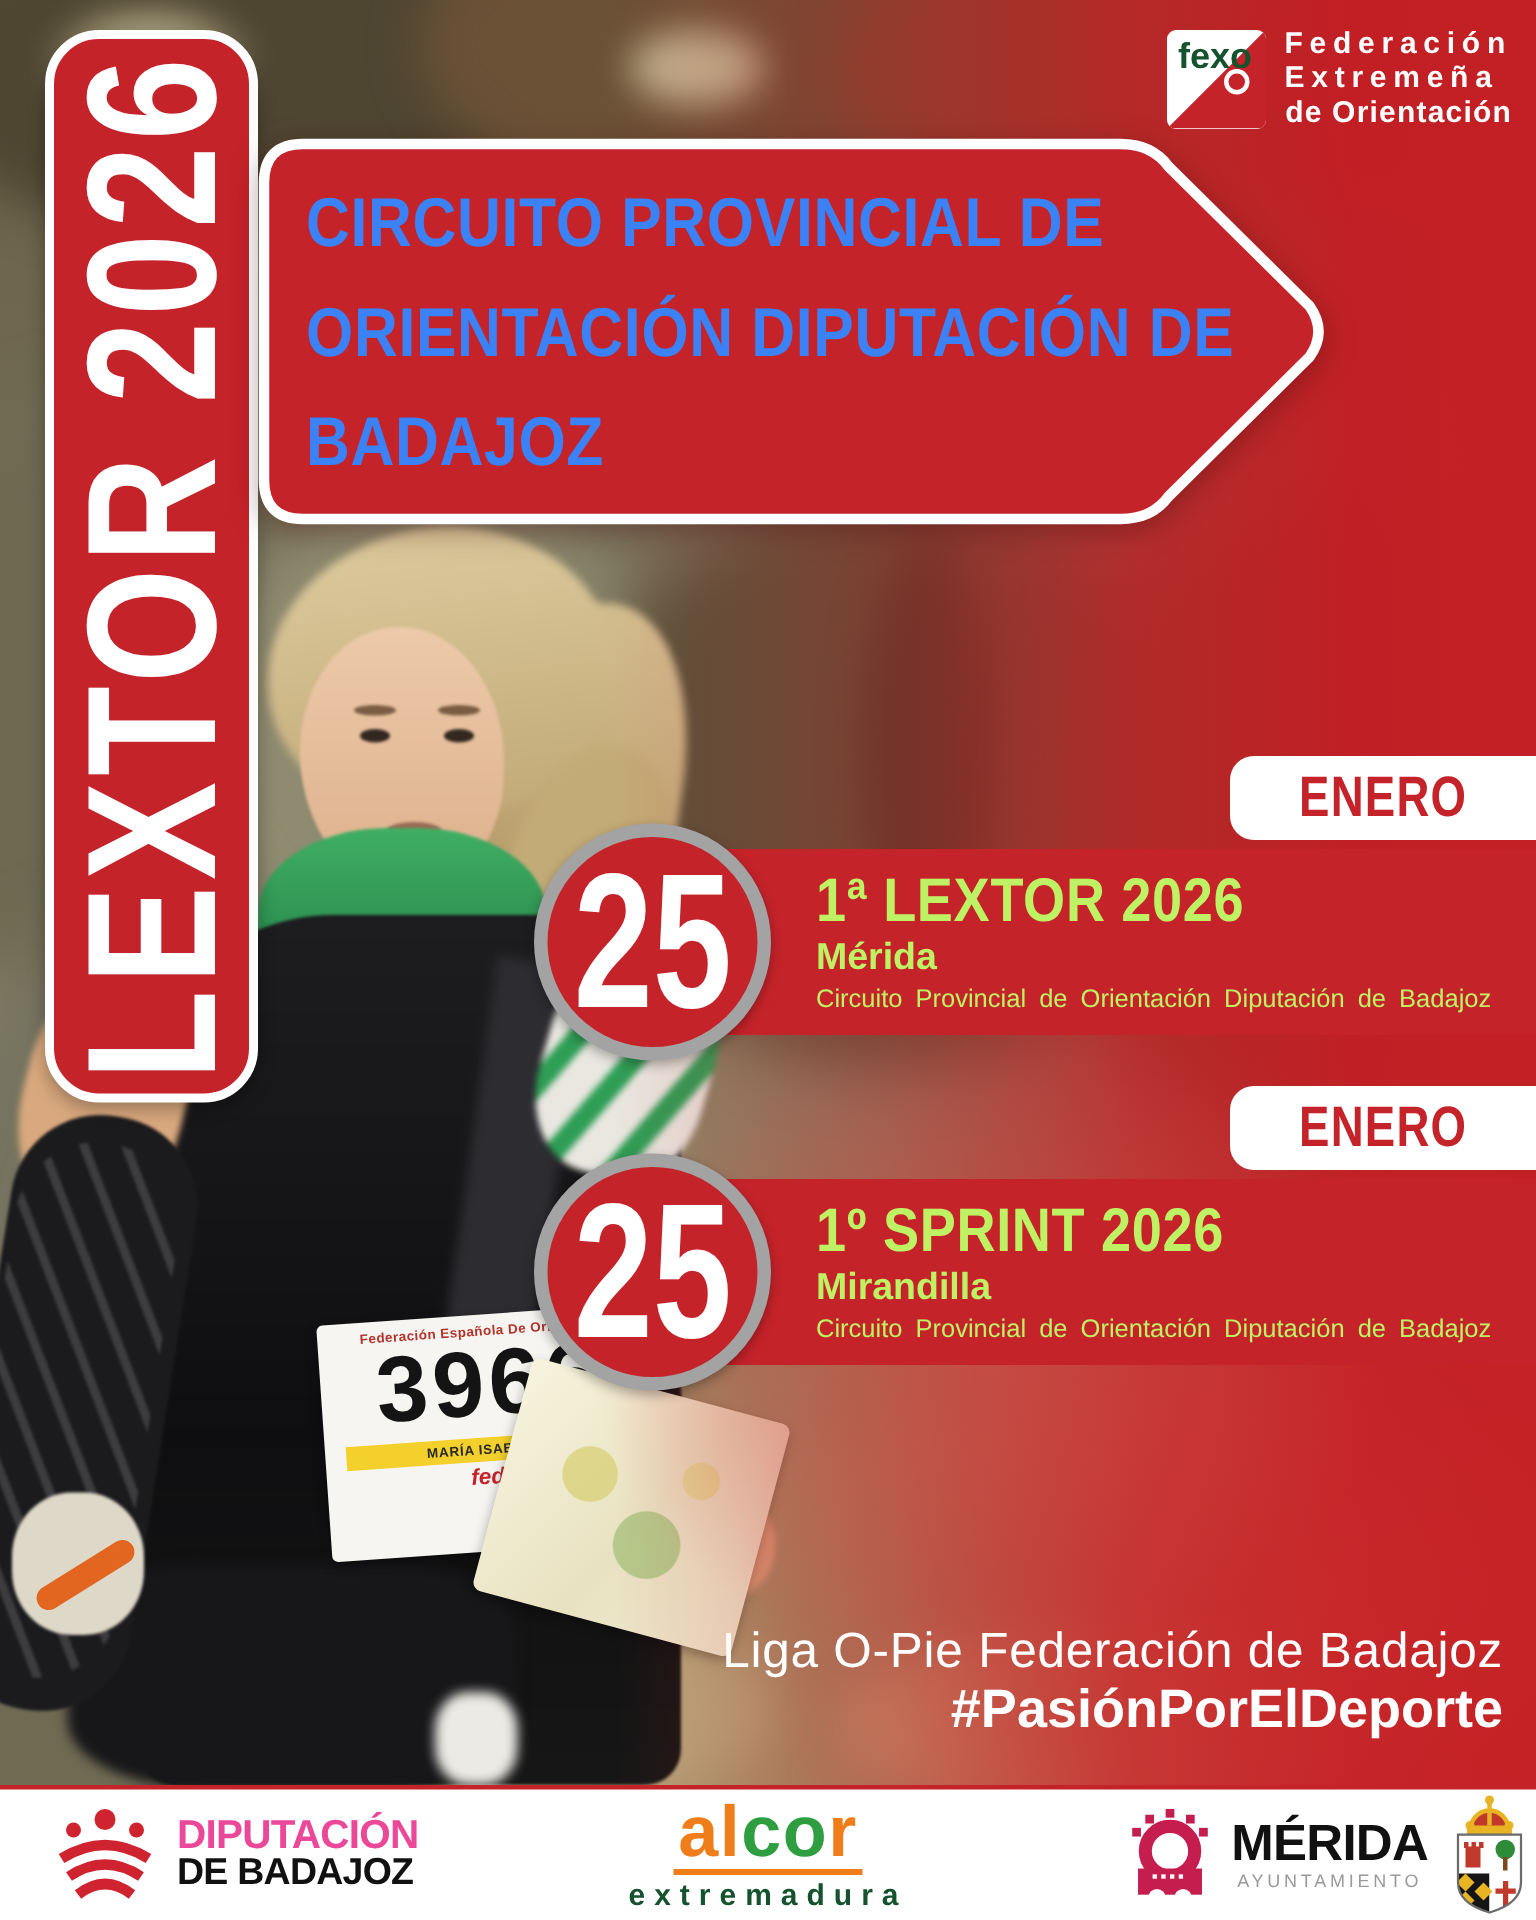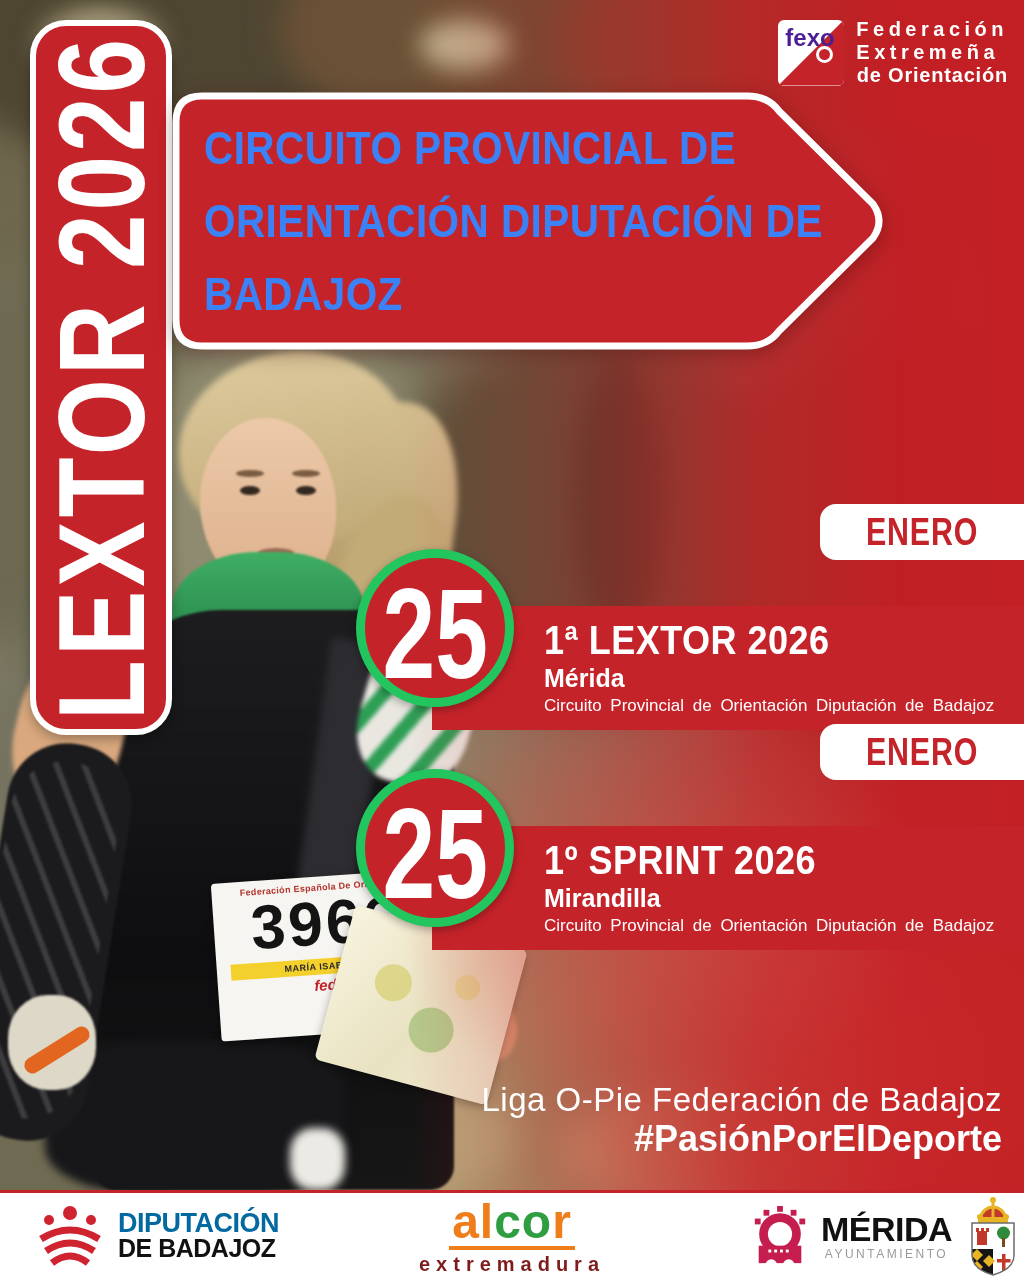--- a/index.html
+++ b/index.html
@@ -41,61 +41,61 @@
   .title-banner{position:absolute;left:172px;top:92px;z-index:6;
        filter:drop-shadow(0 5px 10px rgba(60,0,0,.35));}
   .title-text{position:absolute;left:204px;top:112px;z-index:7;color:#3b82f6;}
   .title-line{font-size:46px;font-weight:bold;line-height:73px;white-space:nowrap;
        transform:scaleX(.88);transform-origin:left center;letter-spacing:.5px;}
 
   .month-badge{position:absolute;right:0;width:204px;height:56px;background:#fff;z-index:6;
        border-radius:16px 0 0 16px;display:flex;align-items:center;justify-content:center;}
   .month-badge span{color:#c5232a;font-weight:bold;font-size:38px;display:inline-block;
        transform:scaleX(.8);letter-spacing:1px;}
-  .event-bar{position:absolute;left:432px;right:0;height:124px;background:#c5232a;color:#ffffff;
-       box-sizing:border-box;padding:12px 0 0 112px;z-index:5;margin-top:40px;}
+  .event-bar{position:absolute;left:432px;right:0;height:124px;background:#c5232a;color:#bef264;
+       box-sizing:border-box;padding:12px 0 0 112px;z-index:5;}
   .event-title{font-size:41px;font-weight:bold;line-height:44px;white-space:nowrap;
        transform:scaleX(.88);transform-origin:left center;letter-spacing:.5px;}
   .event-loc{font-size:25px;font-weight:bold;line-height:27px;margin-top:3px;}
   .event-series{font-size:17px;line-height:19px;margin-top:4px;word-spacing:4px;}
   .day-circle{position:absolute;left:356px;width:158px;height:158px;box-sizing:border-box;
-       border:9px solid #22c55e;border-radius:50%;background:#c5232a;z-index:6;
-       display:flex;align-items:flex-end;justify-content:center;box-shadow:0 3px 8px rgba(0,0,0,.3);}
+       border:9px solid #a3a3a3;border-radius:50%;background:#c5232a;z-index:6;
+       display:flex;align-items:center;justify-content:center;box-shadow:0 3px 8px rgba(0,0,0,.3);}
   .day-circle span{font-size:128px;font-weight:bold;color:#fff;line-height:1;display:inline-block;
        transform:scaleX(.74);}
 
   
   .fexo{position:absolute;right:16px;top:18px;display:flex;align-items:center;gap:12px;z-index:7;}
   .fexo-box{width:66px;height:66px;background:#fff;border-radius:6px;position:relative;
        overflow:hidden;flex:0 0 auto;}
   .fexo-tri{position:absolute;left:0;top:0;width:100%;height:100%;background:#c5232a;
        clip-path:polygon(100% 0,100% 100%,0 100%);}
-  .fexo-word{position:absolute;left:7px;top:4px;color:#4c1d95;font-weight:bold;font-size:24px;}
+  .fexo-word{position:absolute;left:7px;top:4px;color:#14532d;font-weight:bold;font-size:24px;}
   .fexo-ring{position:absolute;right:11px;top:26px;width:11px;height:11px;border:3px solid #fff;
        border-radius:50%;}
   .fexo-l{color:#fff;font-weight:bold;font-size:20px;line-height:23px;letter-spacing:4.5px;}
   .fexo-l3{letter-spacing:.8px;text-align:right;}
 
   
   .campaign{position:absolute;right:22px;top:1082px;text-align:right;color:#fff;z-index:6;}
   .liga{font-size:33px;font-weight:normal;letter-spacing:.5px;line-height:36px;}
   .hashtag{font-size:36px;font-weight:bold;line-height:38px;margin-top:2px;}
   .website{font-size:24px;font-weight:bold;line-height:26px;margin-top:2px;}
 
   
   .footer{position:absolute;left:0;bottom:0;width:1024px;height:90px;background:#fff;
        border-top:3px solid #c5232a;box-sizing:border-box;z-index:8;}
   .dipu{position:absolute;left:34px;top:10px;display:flex;align-items:center;gap:12px;}
-  .dipu-l1{font-size:27px;font-weight:bold;color:#0369a1;line-height:26px;letter-spacing:-.5px;}
+  .dipu-l1{font-size:27px;font-weight:bold;color:#ec4899;line-height:26px;letter-spacing:-.5px;}
   .dipu-l2{font-size:25px;font-weight:bold;color:#111;line-height:25px;letter-spacing:-.5px;}
   .alcor{position:absolute;left:50%;transform:translateX(-50%);top:6px;text-align:center;}
   .alcor-word{font-size:48px;font-weight:bold;line-height:46px;display:inline-block;
        border-bottom:4px solid #ef7d1a;padding:0 3px 1px;letter-spacing:1px;}
   .alcor-o{color:#ef7d1a;} .alcor-g{color:#2f9e41;}
-  .alcor-sub{color:#7f1d1d;font-size:20px;font-weight:bold;letter-spacing:6px;margin-top:3px;}
+  .alcor-sub{color:#14532d;font-size:20px;font-weight:bold;letter-spacing:6px;margin-top:3px;}
   .merida{position:absolute;right:72px;top:12px;display:flex;align-items:center;gap:10px;}
   .merida-name{font-size:34px;font-weight:bold;color:#111;line-height:34px;letter-spacing:-.5px;}
   .merida-sub{font-size:12px;color:#9a9a9a;letter-spacing:2.5px;text-align:center;margin-top:1px;}
   .escudo{position:absolute;right:2px;bottom:3px;}
 </style>
 </head>
 <body>
 
 <div class="poster">
 

